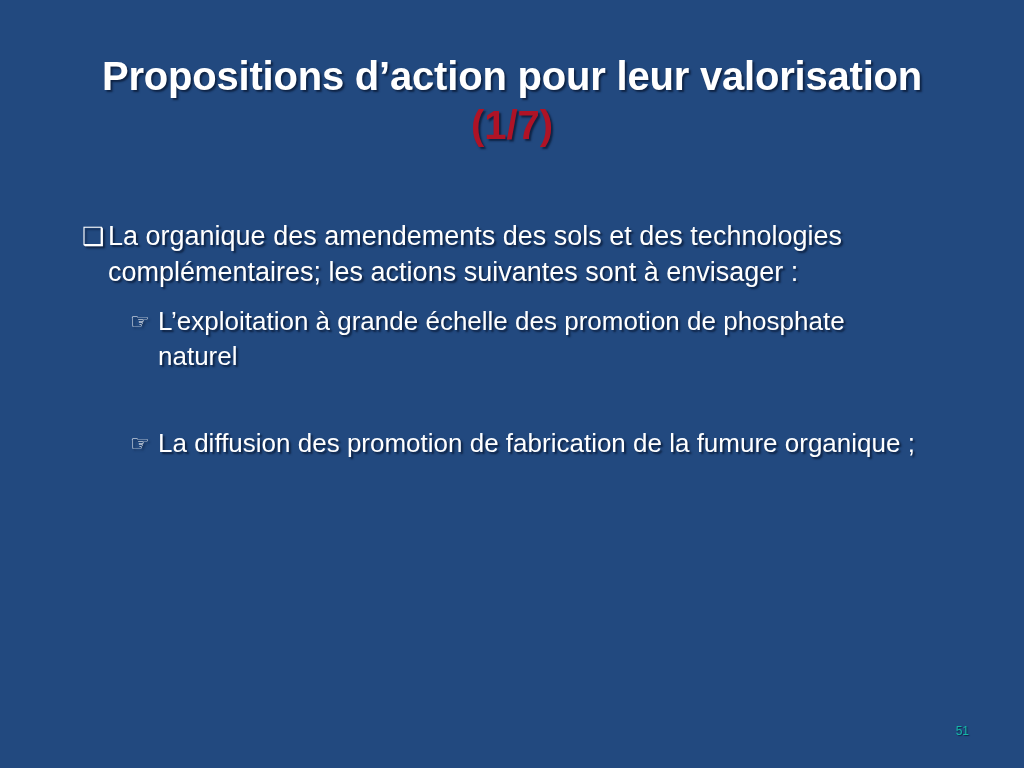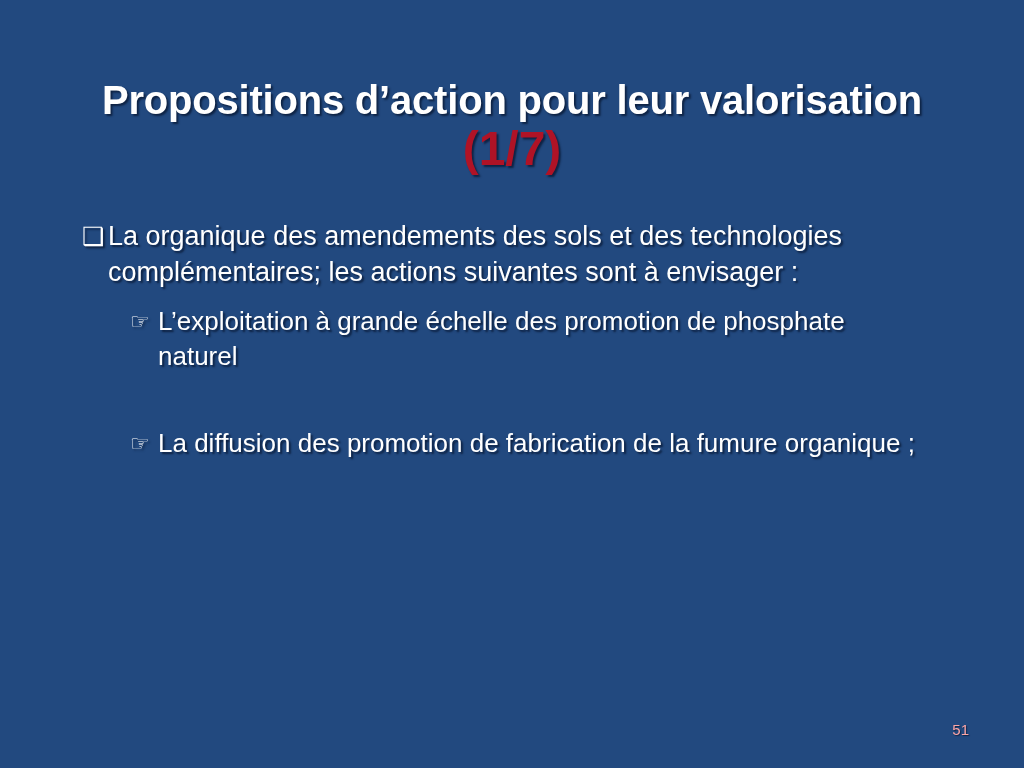--- a/index.html
+++ b/index.html
@@ -33,28 +33,27 @@
   #title-main {
     display: block;
     font-family: "Liberation Sans", sans-serif;
     font-weight: bold;
     font-size: 40px;
     line-height: 48px;
     letter-spacing: -0.2px;
     color: #FFFFFF;
     text-shadow: 2px 2px 2px rgba(10, 28, 58, 0.85);
     white-space: nowrap;
-    margin-top: 24px;
   }
 
   #title-part {
     display: block;
     font-family: "Liberation Sans", sans-serif;
     font-weight: bold;
-    font-size: 48px;
+    font-size: 40px;
     line-height: 50px;
     color: #AF1326;
     text-shadow: 2px 2px 2px rgba(10, 28, 58, 0.85);
   }
 
   
   #body-block {
     position: absolute;
     left: 82px;
     top: 218px;
@@ -111,22 +110,22 @@
   .gap-after-lvl1 {
     height: 14px;
   }
 
   
   #page-number {
     position: absolute;
     right: 55px;
     bottom: 30px;
     font-family: "Liberation Sans", sans-serif;
-    font-size: 15px;
-    color: #fca5a5;
+    font-size: 12px;
+    color: #14b8a6;
     text-shadow: 1px 1px 1px rgba(10, 28, 58, 0.8);
   }
 </style>
 </head>
 <body>
 
 <div id="slide">
 
   <div id="title-block">
     <span id="title-main">Propositions d’action pour leur valorisation</span>

